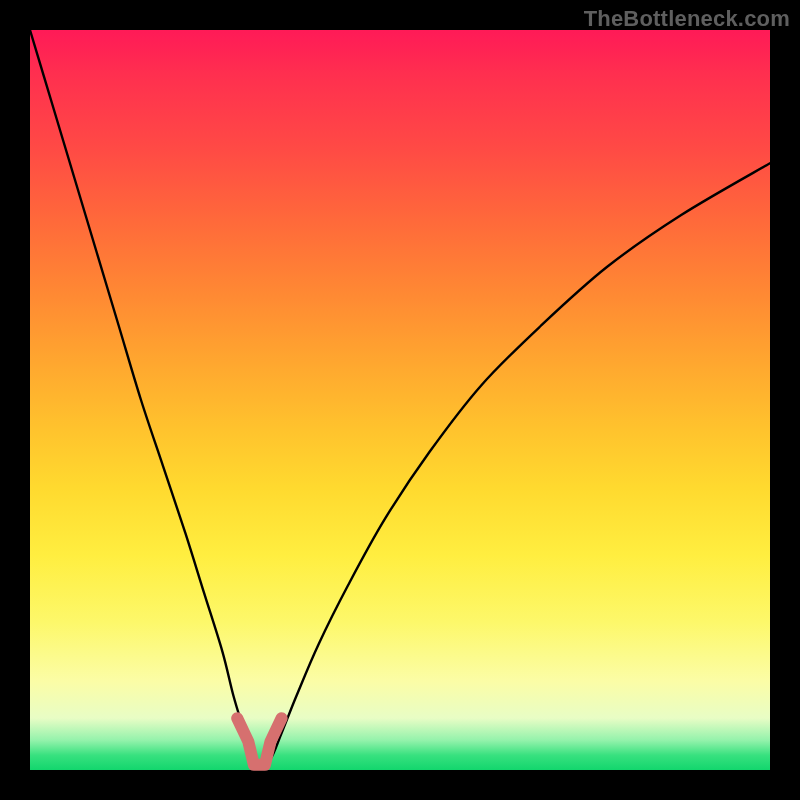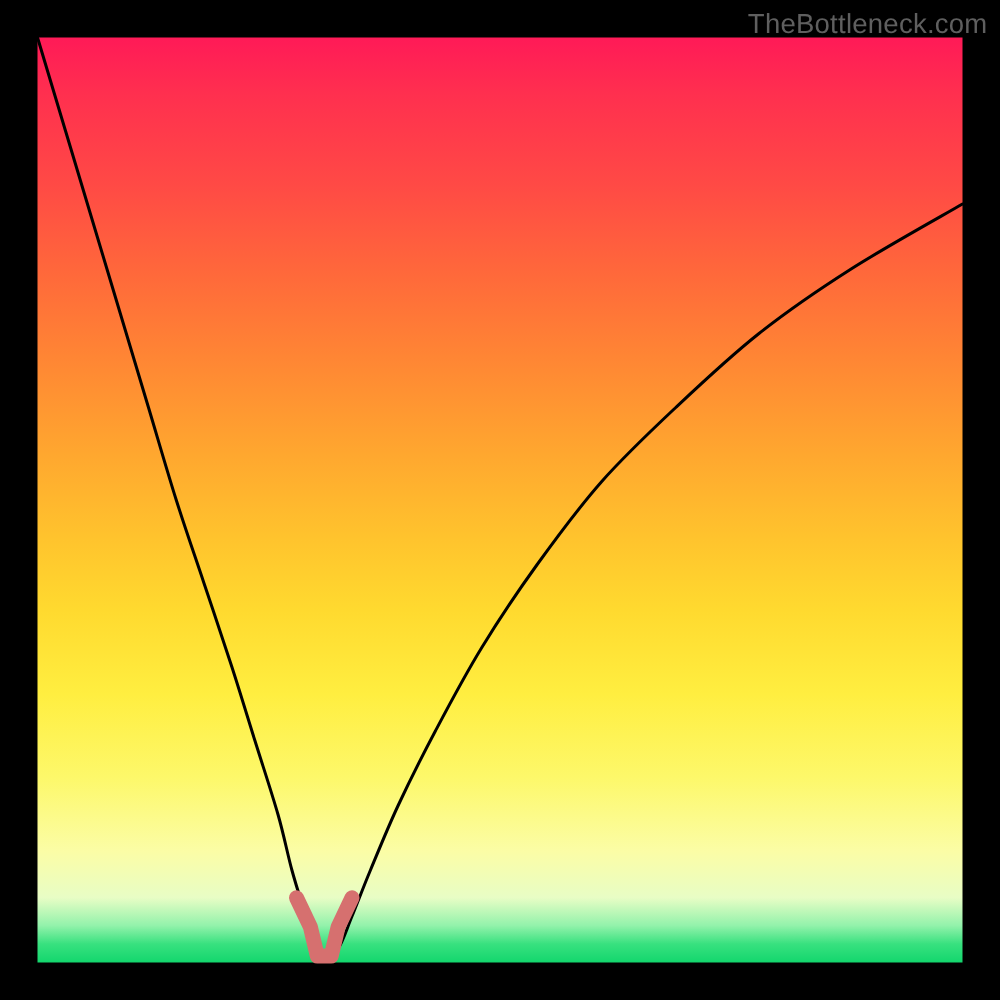--- a/index.html
+++ b/index.html
@@ -18,21 +18,21 @@
     width: 800px;
     height: 800px;
     background: #000;
   }
   .watermark {
     position: absolute;
     top: 6px;
     right: 10px;
     color: #5f5f5f;
     font-size: 22px;
-    font-weight: 400;
+    font-weight: 700;
     letter-spacing: 0.2px;
     user-select: none;
   }
   .plot {
     position: absolute;
     left: 30px;
     top: 30px;
     width: 740px;
     height: 740px;
   }

